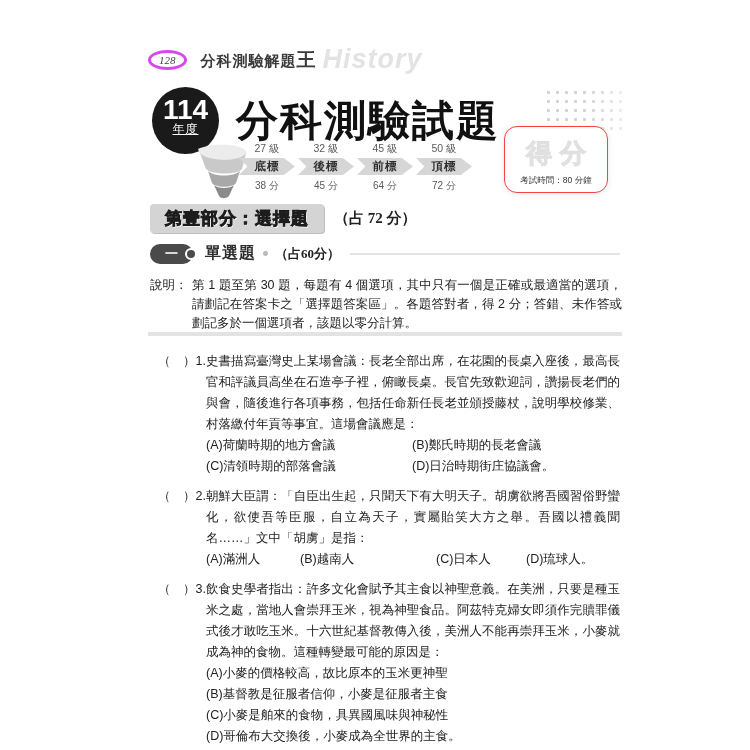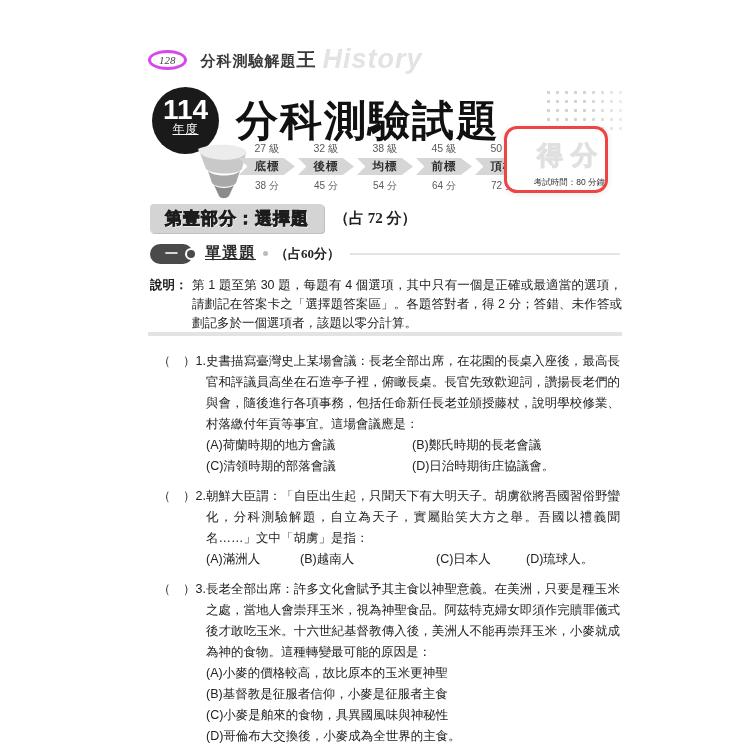--- a/index.html
+++ b/index.html
@@ -29,48 +29,48 @@
   .score-col { width:56px; text-align:center; }
   .grade { font-size:10.5px; color:#5a5a5a; height:15px; line-height:15px; }
   .band-arrow { margin-top:2px; height:17px; background:#d6d6d6;
                 clip-path:polygon(0% 0%, 80% 0%, 100% 50%, 80% 100%, 0% 100%, 15% 50%);
                 display:flex; align-items:center; justify-content:center; }
   .band-label { font-size:11.5px; font-weight:bold; color:#2e2e2e; letter-spacing:1px; }
   .score { margin-top:4px; font-size:10px; color:#5a5a5a; }
 
   
   .score-box { position:absolute; top:126px; left:504px; width:104px; height:67px; background:#fff;
-               border:3px solid #ef4444; border-radius:13px; box-shadow:0 1px 7px rgba(0,0,0,.09);
-               text-align:right; }
+               border:1px solid #ef4444; border-radius:13px; box-shadow:0 1px 7px rgba(0,0,0,.09);
+               text-align:center; }
   .score-box-label { margin-top:9px; font-size:26px; font-weight:bold; color:#f4f4f4;
                      -webkit-text-stroke:1px #e0e0e0; letter-spacing:8px; padding-left:8px; }
   .exam-time { margin-top:4px; font-size:8.5px; color:#333; }
 
   
   .part-header { position:absolute; top:204px; left:150px; display:flex; align-items:center; }
   .part-pill { background:#d4d4d4; border-radius:4px; padding:3px 15px; box-shadow:1px 1px 0 #bfbfbf; }
   .part-pill-text { font-size:17px; font-weight:900; color:#4a4a4a; letter-spacing:1px;
                     -webkit-text-stroke:.8px #1c1c1c; text-shadow:1px 1px 0 #fff; }
   .part-points { margin-left:10px; font-size:15px; font-weight:bold; color:#222; font-family:"Liberation Serif","DejaVu Serif",serif; }
 
   
   .mc-header { position:absolute; top:243px; left:150px; width:470px; display:flex; align-items:center; }
   .mc-pill { background:#4a4a4a; color:#fff; border-radius:12px; width:43px; height:20px;
              display:flex; align-items:center; justify-content:center; font-size:13px; font-weight:bold; position:relative; }
   .mc-pill::after { content:""; position:absolute; right:-4px; top:50%; transform:translateY(-50%);
                     width:8px; height:8px; background:#4a4a4a; border-radius:50%; border:2px solid #fff; }
-  .mc-label { margin-left:12px; font-size:16px; font-weight:bold; color:#2e2e2e; letter-spacing:1px;text-decoration:underline; }
+  .mc-label { margin-left:12px; font-size:16px; font-weight:bold; color:#2e2e2e; letter-spacing:1px; }
   .mc-dot { width:5px; height:5px; border-radius:50%; background:#bbb; margin:0 7px 0 7px; }
   .mc-points { font-size:13px; font-weight:bold; color:#222; font-family:"Liberation Serif","DejaVu Serif",serif; }
   .mc-rule { flex:1; height:2px; background:#e4e4e4; margin-left:10px; }
 
   
   .instructions { position:absolute; top:276px; left:150px; width:472px; display:flex;
                   font-size:12.5px; line-height:19px; color:#222; }
-  .instr-label { white-space:nowrap; width:42px; flex:none;font-weight:bold; }
+  .instr-label { white-space:nowrap; width:42px; flex:none; }
   .instr-text { flex:1; text-align:justify; }
 
   .divider { position:absolute; top:332px; left:148px; width:474px; height:4px; background:#e3e3e3; }
 
   
   .questions { position:absolute; top:351px; left:158px; width:462px; }
   .question { display:flex; margin-bottom:9px; font-size:12.5px; line-height:21px; color:#222; }
   .q-marker { flex:none; width:48px; white-space:nowrap; letter-spacing:0; }
   .q-body { flex:1; }
   .q-text { text-align:justify; }
@@ -117,27 +117,20 @@
       <div class="score">38 分</div>
     </div>
     <div class="score-col">
       <div class="grade">32 級</div>
       <div class="band-arrow">
           <span class="band-label">後標</span>
         </div>
       <div class="score">45 分</div>
     </div>
     <div class="score-col">
-      <div class="grade">38 級</div>
-      <div class="band-arrow">
-          <span class="band-label">均標</span>
-        </div>
-      <div class="score">54 分</div>
-    </div>
-    <div class="score-col">
       <div class="grade">45 級</div>
       <div class="band-arrow">
           <span class="band-label">前標</span>
         </div>
       <div class="score">64 分</div>
     </div>
     <div class="score-col">
       <div class="grade">50 級</div>
       <div class="band-arrow">
           <span class="band-label">頂標</span>
@@ -182,34 +175,34 @@
           <span class="opt">(B)鄭氏時期的長老會議</span>
           <span class="opt">(C)清領時期的部落會議</span>
           <span class="opt">(D)日治時期街庄協議會。</span>
         </div>
       </div>
     </div>
 
     <div class="question">
       <span class="q-marker"><span>（　）</span><span>2.</span></span>
       <div class="q-body">
-        <div class="q-text">朝鮮大臣謂：「自臣出生起，只聞天下有大明天子。胡虜欲將吾國習俗野蠻化，分科測驗解題，自立為天子，實屬貽笑大方之舉。吾國以禮義聞名……」文中「胡虜」是指：</div>
+        <div class="q-text">朝鮮大臣謂：「自臣出生起，只聞天下有大明天子。胡虜欲將吾國習俗野蠻化，欲使吾等臣服，自立為天子，實屬貽笑大方之舉。吾國以禮義聞名……」文中「胡虜」是指：</div>
         <div class="opts-inline">
           <span class="opt">(A)滿洲人</span>
           <span class="opt">(B)越南人</span>
           <span class="opt">(C)日本人</span>
           <span class="opt">(D)琉球人。</span>
         </div>
       </div>
     </div>
 
     <div class="question">
       <span class="q-marker"><span>（　）</span><span>3.</span></span>
       <div class="q-body">
-        <div class="q-text">長老全部出席：許多文化會賦予其主食以神聖意義。在美洲，只要是種玉米之處，當地人會崇拜玉米，視為神聖食品。阿茲特克婦女即須作完贖罪儀式後才敢吃玉米。十六世紀基督教傳入後，美洲人不能再崇拜玉米，小麥就成為神的食物。這種轉變最可能的原因是：</div>
+        <div class="q-text">飲食史學者指出：許多文化會賦予其主食以神聖意義。在美洲，只要是種玉米之處，當地人會崇拜玉米，視為神聖食品。阿茲特克婦女即須作完贖罪儀式後才敢吃玉米。十六世紀基督教傳入後，美洲人不能再崇拜玉米，小麥就成為神的食物。這種轉變最可能的原因是：</div>
         <div class="opts-stack">
           <span class="opt">(A)小麥的價格較高，故比原本的玉米更神聖</span>
           <span class="opt">(B)基督教是征服者信仰，小麥是征服者主食</span>
           <span class="opt">(C)小麥是舶來的食物，具異國風味與神秘性</span>
           <span class="opt">(D)哥倫布大交換後，小麥成為全世界的主食。</span>
         </div>
       </div>
     </div>
 
   </div>

